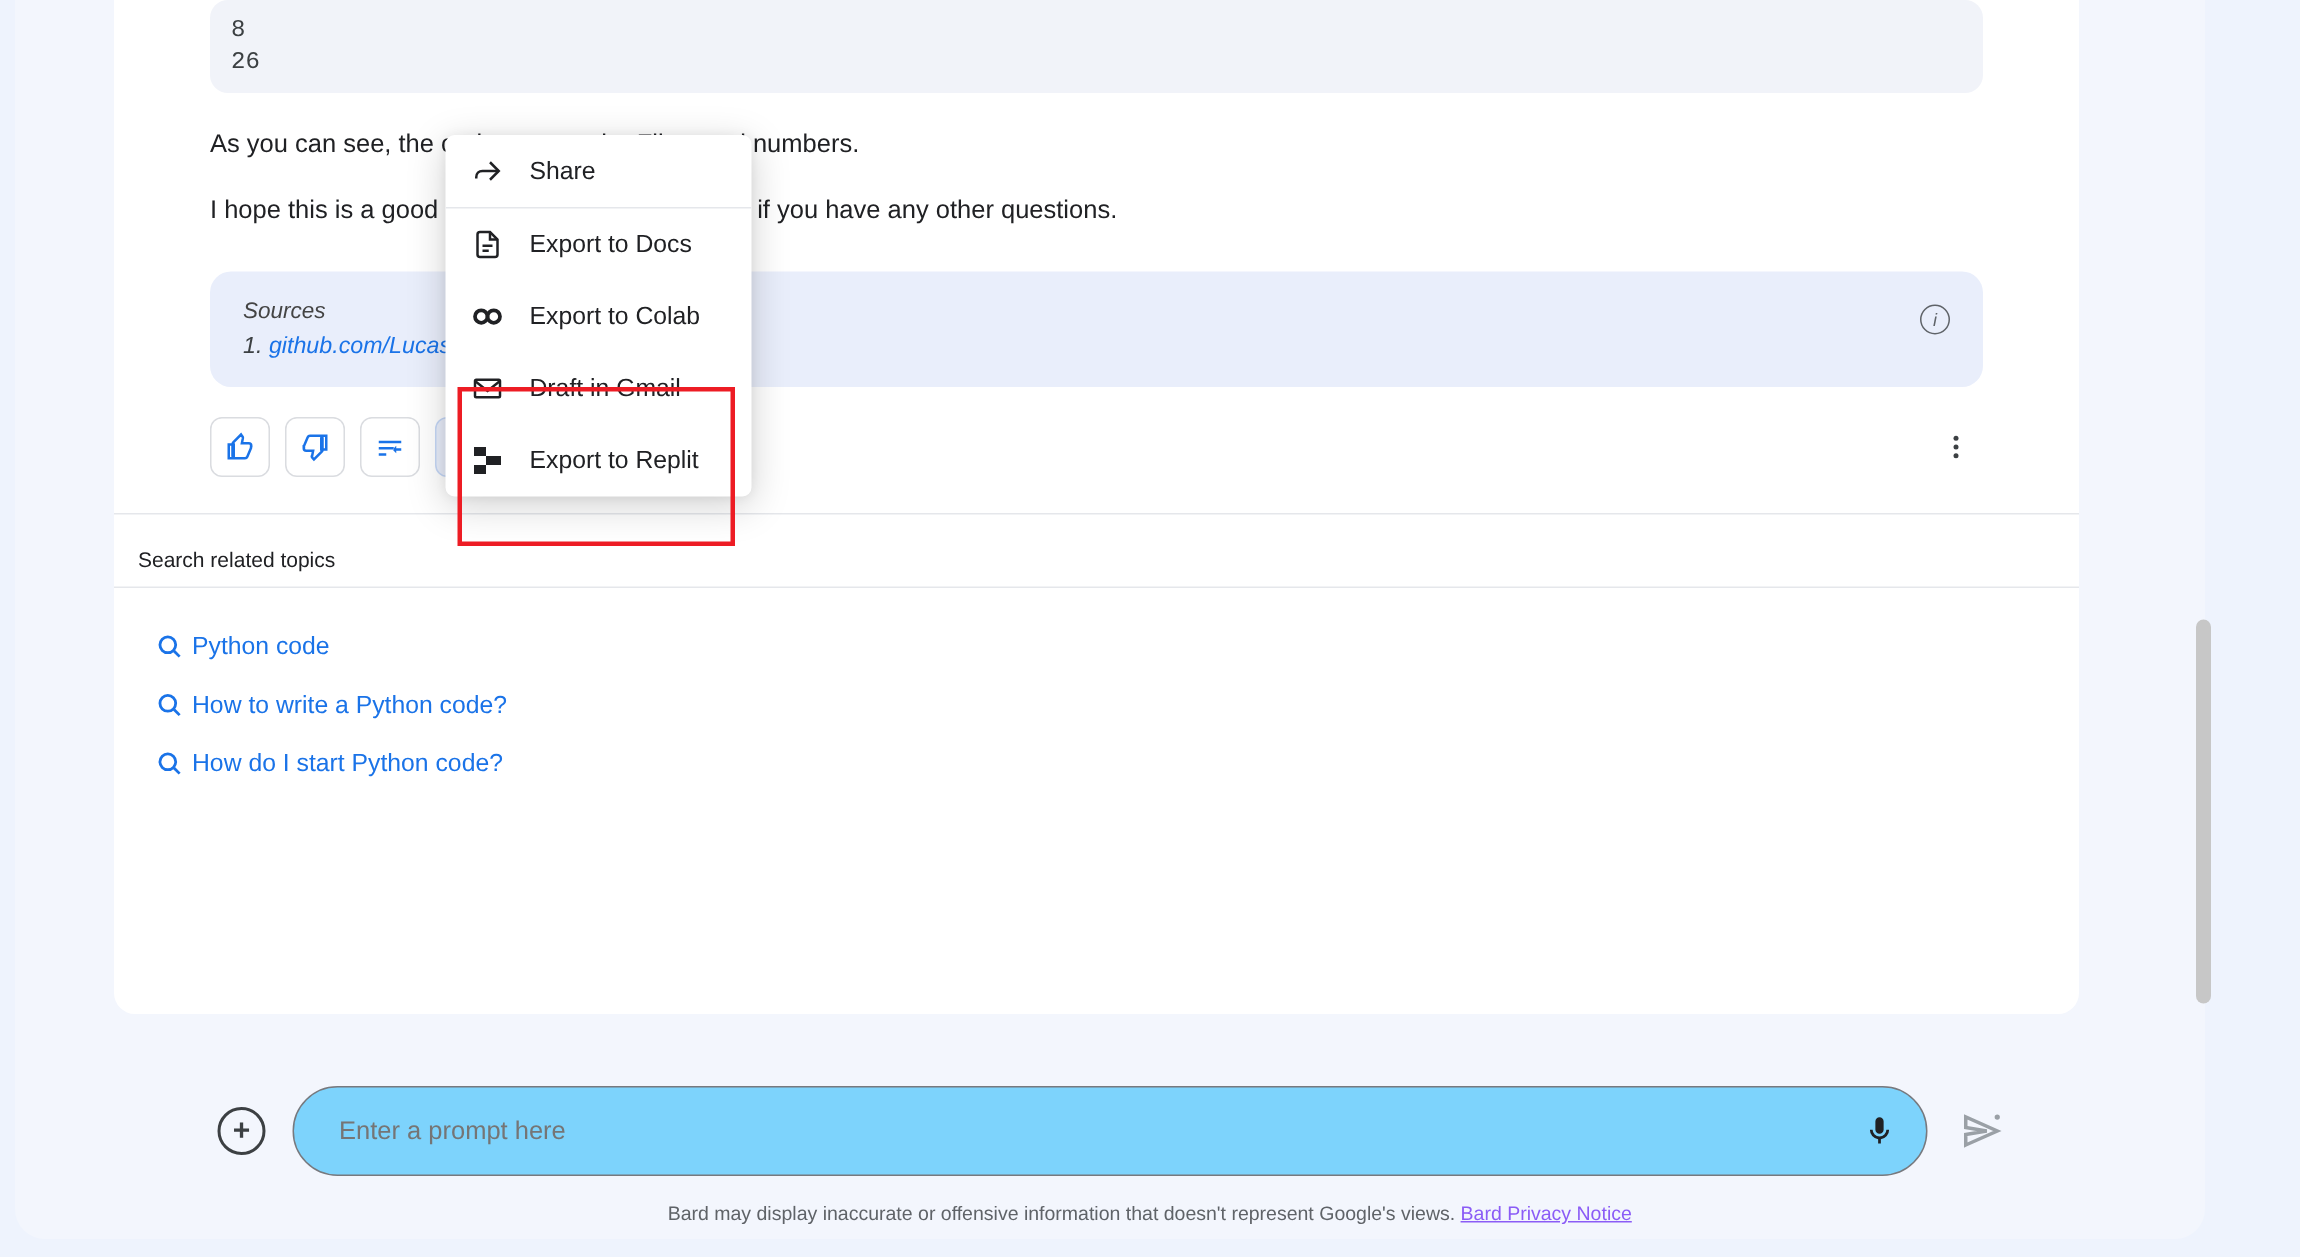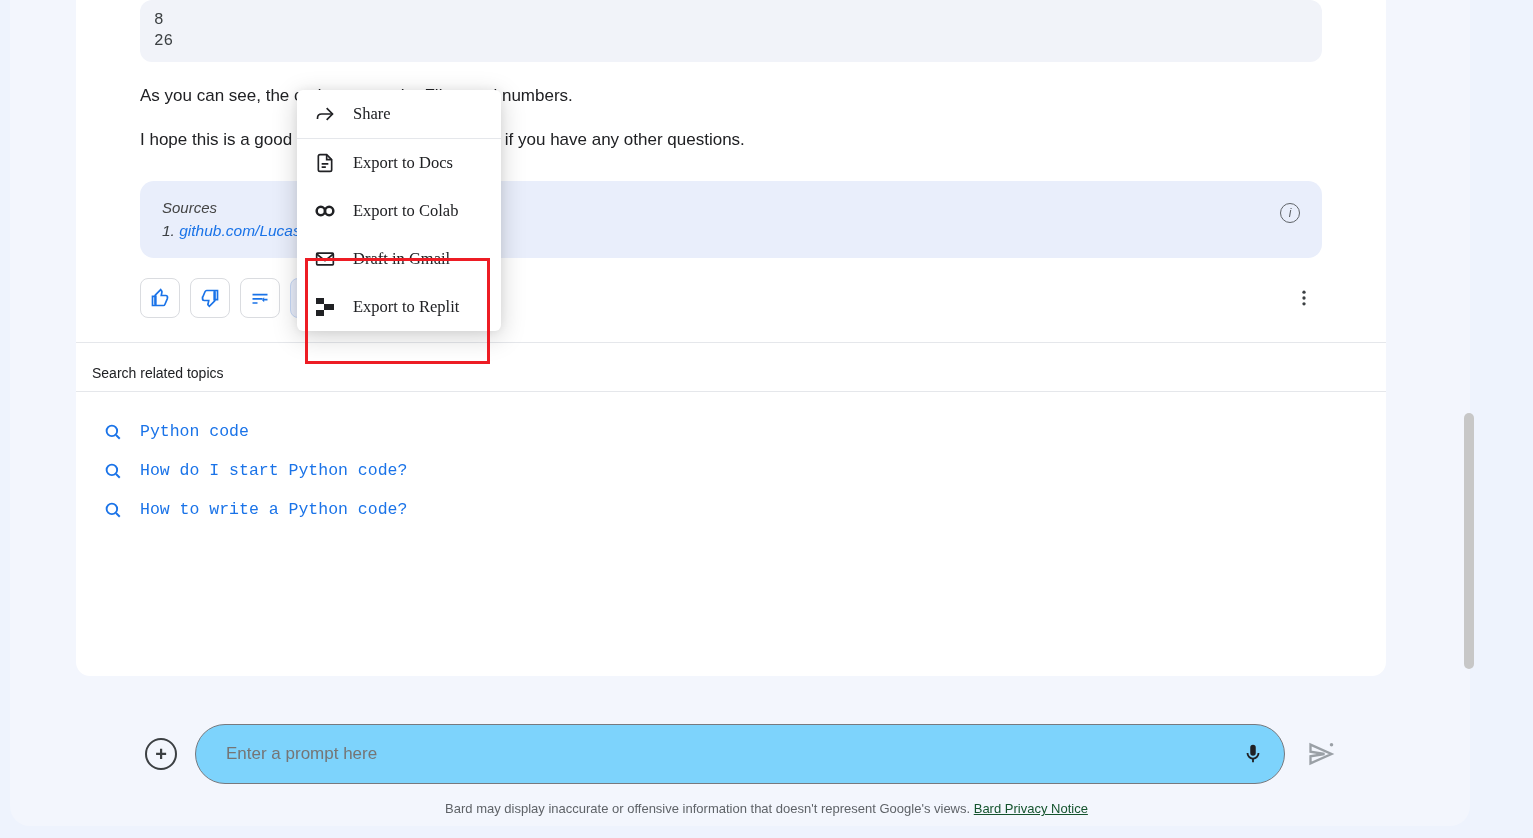--- a/index.html
+++ b/index.html
@@ -17,35 +17,35 @@
 .info-icon { position: absolute; right: 22px; top: 22px; width: 20px; height: 20px; border: 1.5px solid #5f6368; border-radius: 50%; display: flex; align-items: center; justify-content: center; font-size: 12px; color: #5f6368; }
 .actions-row { display: flex; align-items: center; gap: 10px; margin-top: 20px; position: relative; }
 .icon-btn { width: 40px; height: 40px; border-radius: 8px; border: 1px solid #dadce0; background: #fff; display: flex; align-items: center; justify-content: center; cursor: pointer; }
 .share-btn { border: 1px solid #c5d7f6; background: #e9eefb; }
 .google-it-btn { height: 40px; padding: 0 18px; border-radius: 8px; border: 1px solid #c5d7f6; background: #e9eefb; display: flex; align-items: center; gap: 9px; cursor: pointer; font-size: 15.5px; color: #202124; font-weight: 500; }
 .g-logo { width: 20px; height: 20px; }
 .more-vert { position: absolute; right: 0; width: 36px; height: 36px; display: flex; align-items: center; justify-content: center; cursor: pointer; }
 .related-section { border-top: 1px solid #e5e7eb; margin-top: 24px; }
 .related-title { font-size: 14px; color: #202124; padding: 22px 16px 10px 16px; border-bottom: 1px solid #e5e7eb; }
 .related-list { padding: 20px 28px 20px 28px; }
-.related-item { display: flex; align-items: flex-end; gap: 18px; padding: 10px 0; cursor: pointer; font-family: Liberation Mono, monospace; }
+.related-item { display: flex; align-items: flex-start; gap: 6px; padding: 10px 0; cursor: pointer; }
 .search-icon-sm { width: 18px; height: 18px; flex-shrink: 0; }
 .related-text { color: #1a73e8; font-size: 16.5px; }
 .prompt-bar { position: absolute; bottom: 54px; left: 145px; width: 1190px; display: flex; align-items: center; gap: 18px; }
 .plus-btn { width: 32px; height: 32px; border: 2px solid #3c4043; border-radius: 50%; display: flex; align-items: center; justify-content: center; cursor: pointer; font-size: 20px; color: #3c4043; font-weight: bold; }
 .input-wrap { flex: 1; height: 60px; border: 1px solid #77797e; border-radius: 30px; background: #7dd3fc; display: flex; align-items: center; padding: 0 20px 0 30px; }
 .prompt-input { flex: 1; border: none; outline: none; font-size: 17px; color: #5f6368; background: transparent; }
 .mic-icon { width: 22px; height: 22px; cursor: pointer; }
 .send-btn { width: 28px; height: 28px; cursor: pointer; margin-left: 4px; }
 .disclaimer { position: absolute; bottom: 22px; left: 0; right: 0; text-align: center; font-size: 13px; color: #5f6368; }
-.disclaimer a { color: #14532d; text-decoration: underline; text-align: center; }
+.disclaimer a { color: #8b5cf6; text-decoration: underline; text-align: center; }
 .scrollbar { position: absolute; right: 59px; top: 413px; width: 10px; height: 256px; background: #c7c7c7; border-radius: 5px; }
 
 .dropdown { position: absolute; left: 297px; top: 90px; width: 204px; background: #fff; border-radius: 6px; box-shadow: 0 6px 26px rgba(0,0,0,.18), 0 0 8px rgba(0,0,0,.06); z-index: 50; overflow: hidden; }
-.dd-item { display: flex; align-items: center; gap: 18px; padding: 14px 18px; font-size: 16.5px; color: #202124; cursor: pointer; font-family: Liberation Serif, serif; }
+.dd-item { display: flex; align-items: center; gap: 18px; padding: 14px 18px; font-size: 16.5px; color: #202124; cursor: pointer; }
 .dd-divider { height: 1px; background: #e5e7eb; }
 .dd-icon { width: 20px; height: 20px; flex-shrink: 0; display: flex; align-items: center; justify-content: center; }
 .highlight-box { position: absolute; left: 305px; top: 258px; width: 185px; height: 106px; border: 3px solid #ed1c24; z-index: 51; pointer-events: none; }
 </style>
 </head>
 <body>
 
 <div class="outer-frame"></div>
 
 <div class="chat-card">
@@ -118,28 +118,28 @@
             <circle cx="10.5" cy="10.5" r="7"></circle>
             <line x1="21" y1="21" x2="16" y2="16"></line>
           </svg>
         <span class="related-text">Python code</span>
       </div>
       <div class="related-item">
         <svg class="search-icon-sm" viewBox="0 0 24 24" fill="none" stroke="#1a73e8" stroke-width="2.5">
             <circle cx="10.5" cy="10.5" r="7"></circle>
             <line x1="21" y1="21" x2="16" y2="16"></line>
           </svg>
-        <span class="related-text">How do I start Python code?</span>
+        <span class="related-text">How to write a Python code?</span>
       </div>
       <div class="related-item">
         <svg class="search-icon-sm" viewBox="0 0 24 24" fill="none" stroke="#1a73e8" stroke-width="2.5">
             <circle cx="10.5" cy="10.5" r="7"></circle>
             <line x1="21" y1="21" x2="16" y2="16"></line>
           </svg>
-        <span class="related-text">How to write a Python code?</span>
+        <span class="related-text">How do I start Python code?</span>
       </div>
     </div>
   </div>
 </div>
 
 <div class="dropdown">
   <div class="dd-item">
     <span class="dd-icon">
       <svg width="22" height="22" viewBox="0 0 24 24" fill="none" stroke="#202124" stroke-width="2">
           <path d="M14 5l7 7-7 7"></path>

